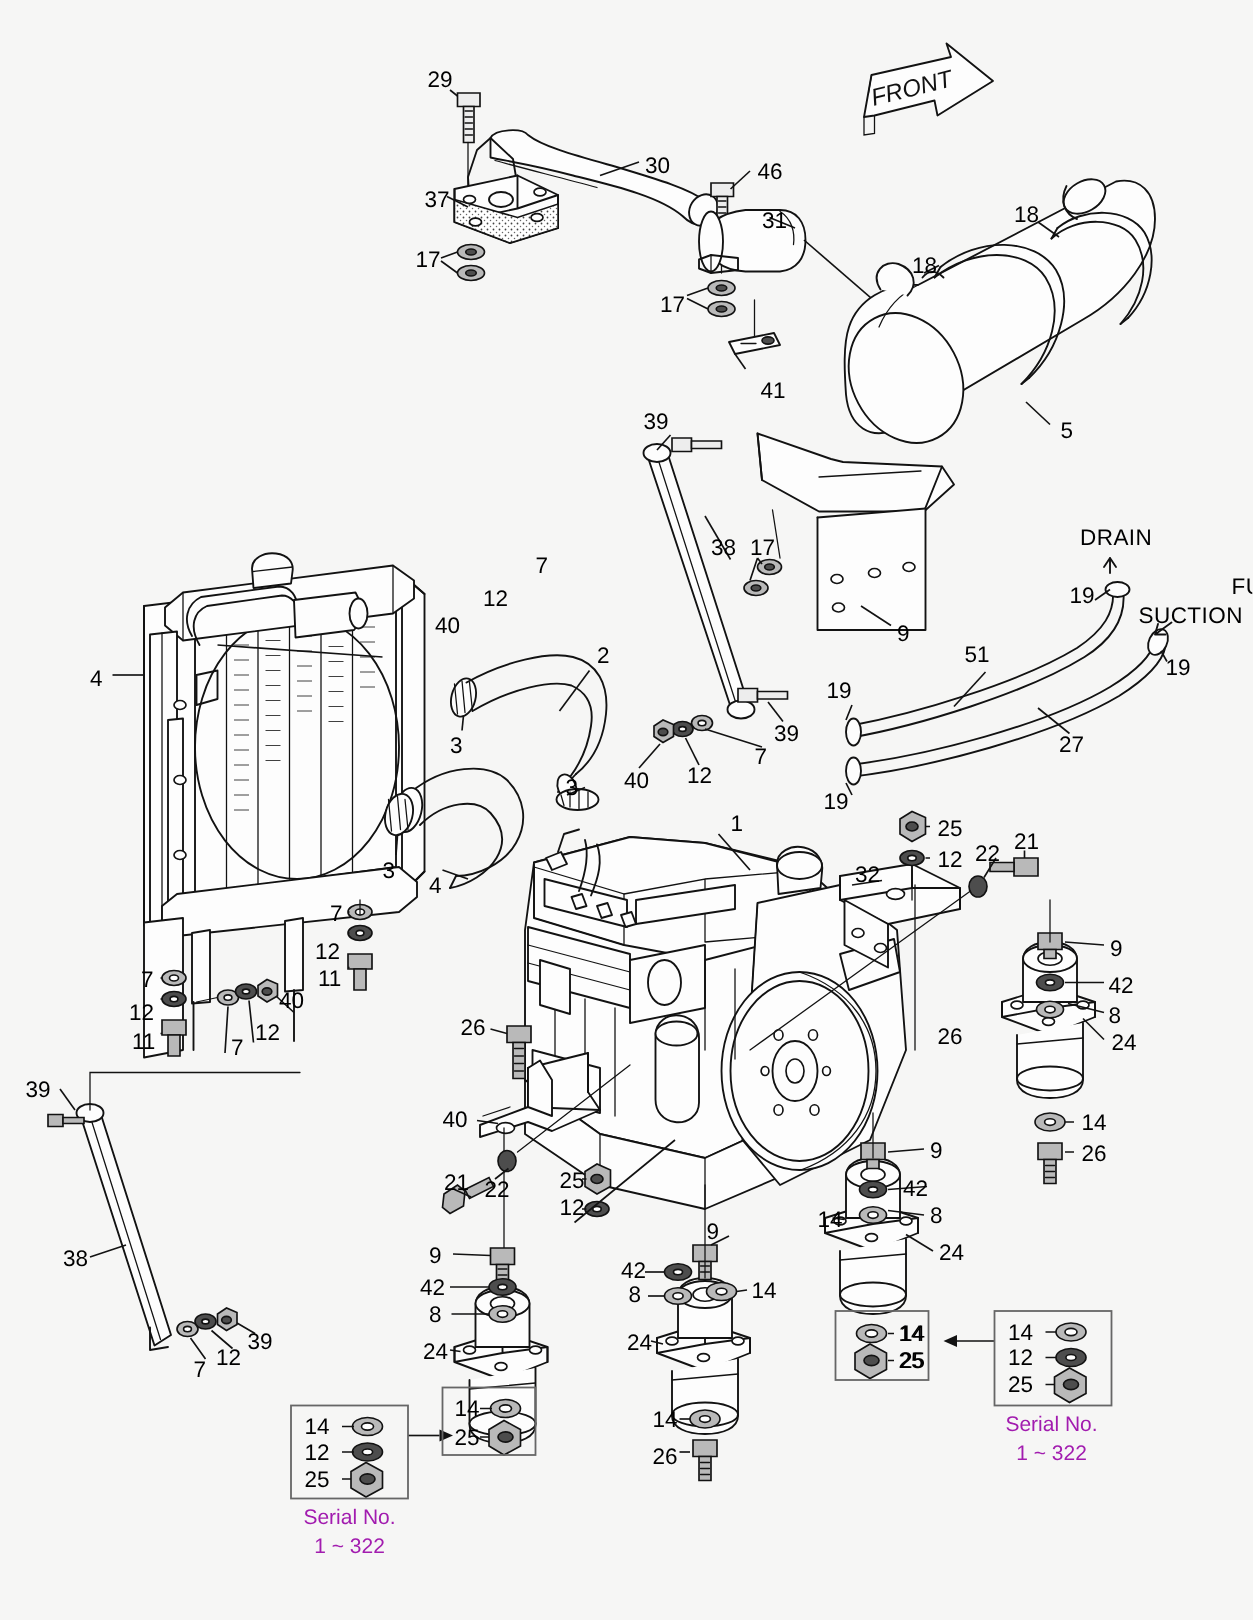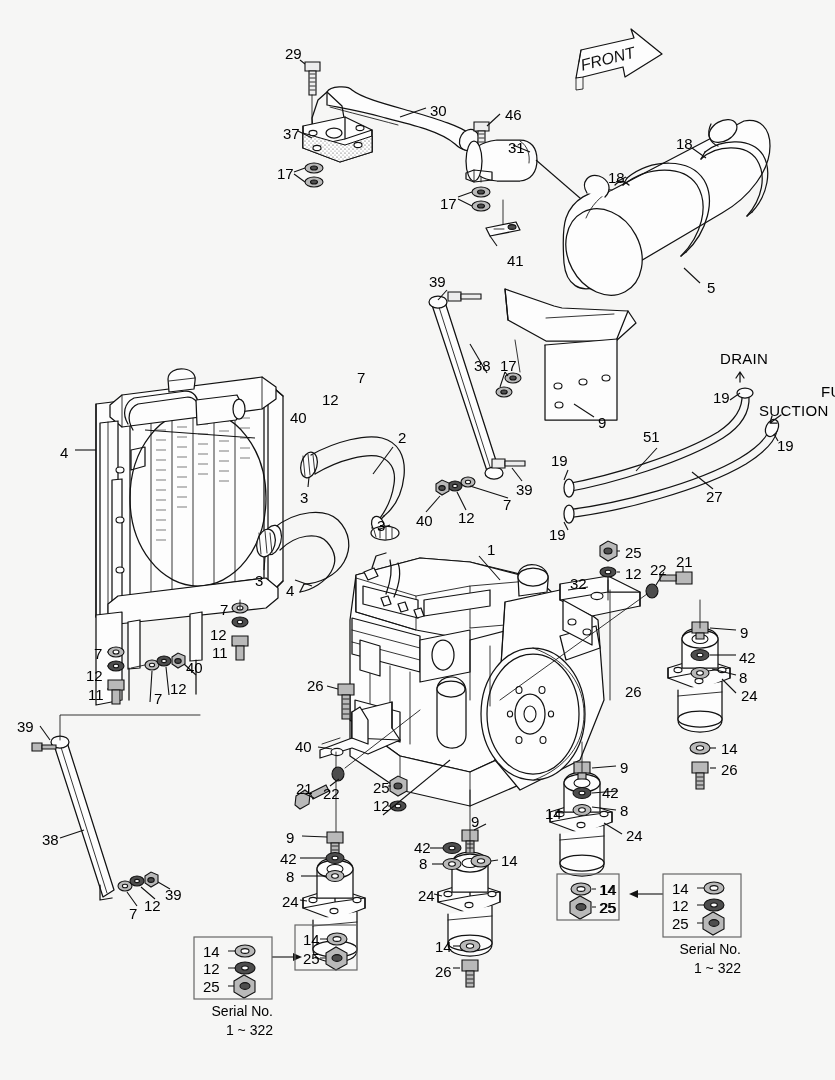--- a/index.html
+++ b/index.html
@@ -4,21 +4,21 @@
 <title>Engine Mounting Parts Diagram</title>
 <style>
   html,body{margin:0;padding:0;background:#f6f6f5;}
   body{font-family:"Liberation Sans", sans-serif;}
   #sheet{position:relative;width:835px;height:1080px;background:#f6f6f5;overflow:hidden;}
   svg#art{position:absolute;left:0;top:0;width:835px;height:1080px;}
   .lbl{position:absolute;font-family:"Liberation Sans",sans-serif;font-size:15px;color:#000;
        line-height:1;white-space:nowrap;font-weight:400;}
   .txt{position:absolute;font-family:"Liberation Sans",sans-serif;font-size:14px;color:#000;white-space:nowrap;}
   .txt.cap{font-size:15px;letter-spacing:.3px;}
-  .serialtxt{position:absolute;font-size:14px;text-align:right;color:#000000;white-space:nowrap;}
+  .serialtxt{position:absolute;font-size:14px;text-align:center;color:#a21caf;white-space:nowrap;}
 </style>
 </head>
 <body style="background: rgb(246, 246, 245);">
 
 <div id="sheet">
 
 <svg id="art" viewBox="0 0 835 1080">
   <defs>
     <style>
       .s{fill:none;stroke:#121212;stroke-width:1.25;stroke-linejoin:round;stroke-linecap:round;}

